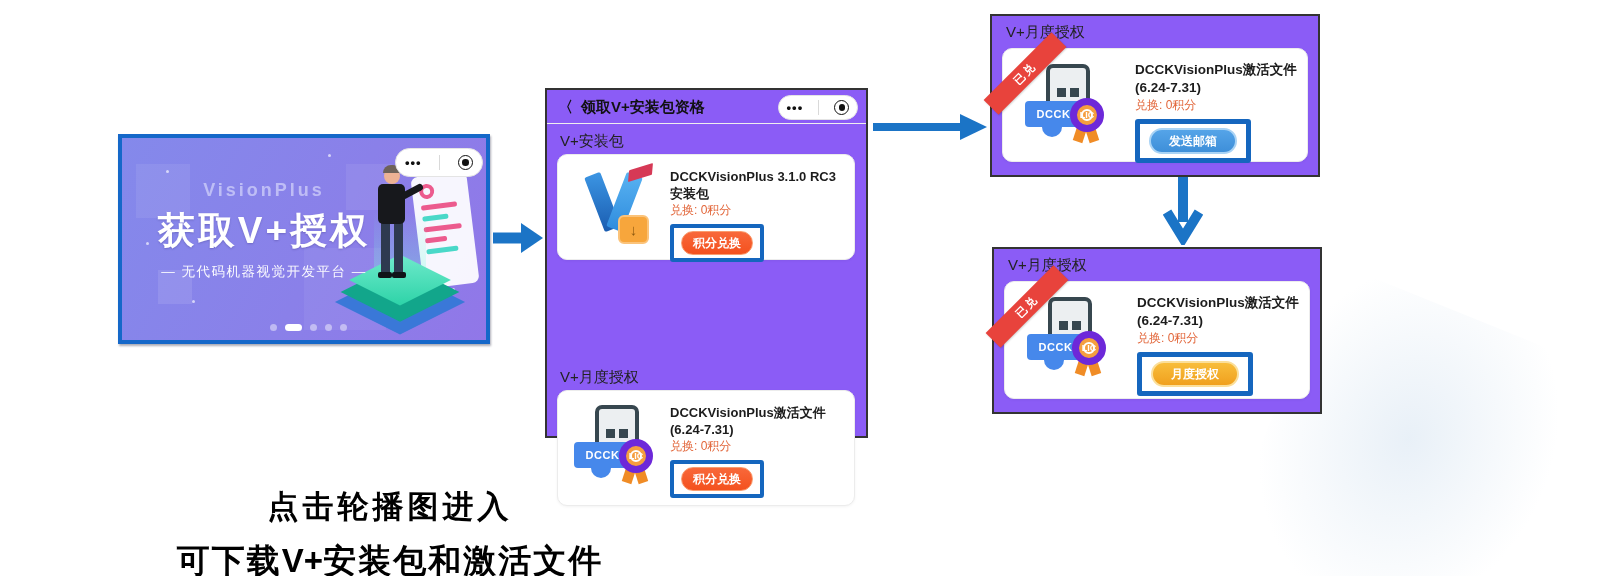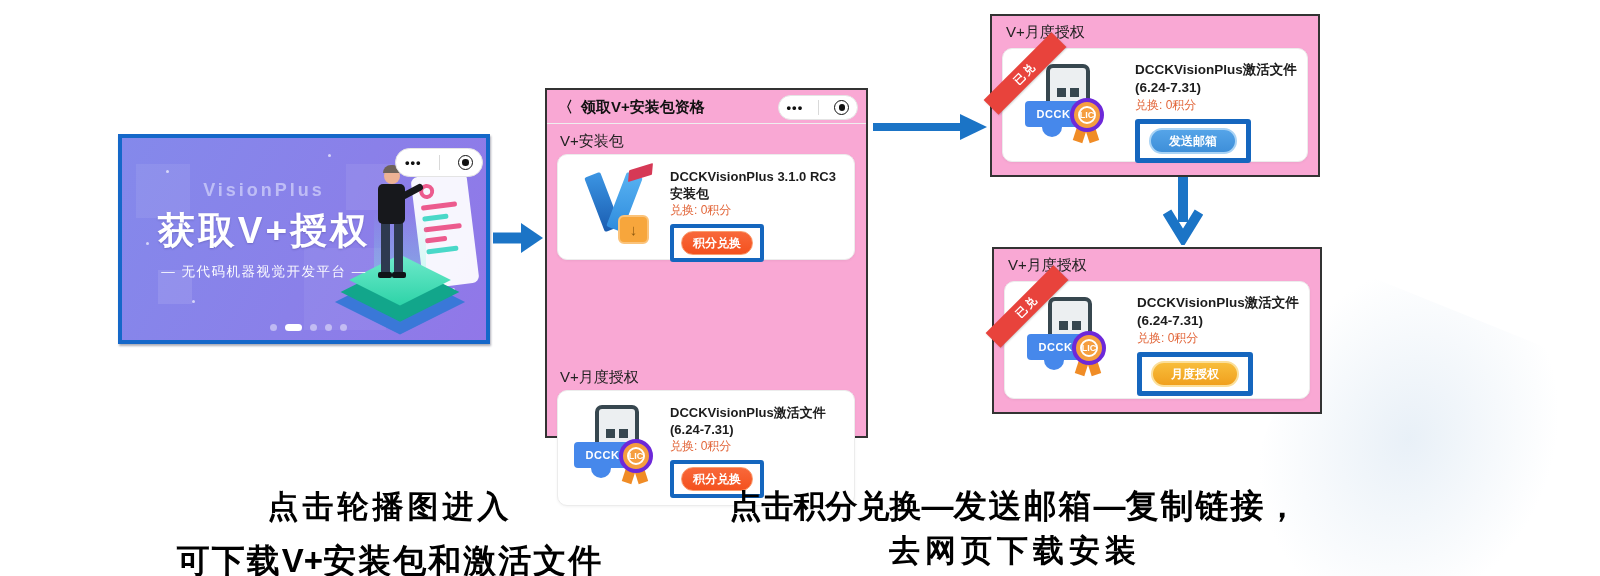--- a/index.html
+++ b/index.html
@@ -51,21 +51,21 @@
   .leg { position:absolute; width:9px; height:52px; background:#2E3A50; top:84px; }
   .lg1 { left:259px; } .lg2 { left:272px; }
   .shoe { position:absolute; width:14px; height:6px; background:#101318; border-radius:2px; top:134px; }
   .sh1 { left:256px; } .sh2 { left:270px; }
 
   
   .arr { position:absolute; }
   .arr svg { display:block; }
 
   
-  .panel { position:absolute; background:#f9a8d4; border:2px solid #333; }
+  .panel { position:absolute; background:#8b5cf6; border:2px solid #333; }
   .phone { left:545px; top:88px; width:323px; height:350px; }
   .ph-head { position:relative; height:34px; border-bottom:1px solid #efefef; }
   .ph-back { position:absolute; left:11px; top:8px; font-size:15px; font-weight:bold; color:#111; cursor:pointer; }
   .ph-title { position:absolute; left:34px; top:8px; font-size:15px; font-weight:bold; color:#111; }
   .cap-phone { right:8px; top:5px; width:80px; height:25px; border-radius:13px; }
   .section { position:absolute; left:13px; font-size:15px; color:#222; font-weight:500; }
   .sec1 { top:42px; } .sec2 { top:278px; }
 
   .card { position:absolute; background:#fff; border:1px solid #ececec; border-radius:10px;
           box-shadow:0 1px 3px rgba(0,0,0,.05); }
@@ -95,21 +95,21 @@
 
   
   .usb { position:absolute; width:86px; height:82px; }
   .usb-head { position:absolute; left:21px; top:0; width:44px; height:45px; border:4px solid #37474F;
               border-radius:7px; background:#ECEFF1; }
   .usb-pin { position:absolute; bottom:8px; width:9px; height:9px; background:#37474F; }
   .pinL { left:7px; } .pinR { right:7px; }
   .usb-tag { position:absolute; left:0; top:37px; width:57px; height:26px; background:#4688EB; border-radius:4px;
              color:#fff; font-size:11px; font-weight:bold; text-align:center; line-height:26px; letter-spacing:.5px; }
   .usb-tab { position:absolute; left:17px; top:61px; width:20px; height:12px; background:#4688EB; border-radius:0 0 10px 10px; }
-  .usb-badge { position:absolute; left:45px; top:34px; width:34px; height:34px; background:#F59E3F; border:4px solid #6d28d9;
+  .usb-badge { position:absolute; left:45px; top:34px; width:34px; height:34px; background:#F59E3F; border:7px solid #6d28d9;
                border-radius:50%; display:flex; align-items:center; justify-content:center; }
   .usb-badge::before { content:""; position:absolute; inset:4px; border:2px solid #fff; border-radius:50%; }
   .usb-badge span { position:relative; font-size:9px; font-weight:bold; color:#fff; }
   .usb-rib { position:absolute; top:62px; width:10px; height:16px; background:#F08C26; }
   .ribL { left:50px; transform:rotate(18deg); } .ribR { left:62px; transform:rotate(-18deg); }
 
   
   .lic { width:330px; height:163px; }
   .lic-top { left:990px; top:14px; }
   .lic-bot { left:992px; top:247px; height:167px; }
@@ -342,18 +342,14 @@
         </div>
       </div>
     </div>
   </div>
 
   <div class="cap-left">
     <div class="cl1">点击轮播图进入</div>
     <div class="cl2"><span class="serif">可下载</span><span class="boldsans" style="font-size:33px;">V+</span><span class="serif">安装包和激活文件</span></div>
   </div>
 
-  <div class="cap-right">
-    <div class="cr1"><span class="boldsans">点击积分兑换</span><span class="boldsans">—</span><span class="serif">发送邮箱</span><span class="boldsans">—</span><span class="serif">复制链接，</span></div>
-    <div class="cr2 serif" style="font-size:31px;">去网页下载安装</div>
-  </div>
 
 </div>
 
 </body></html>

